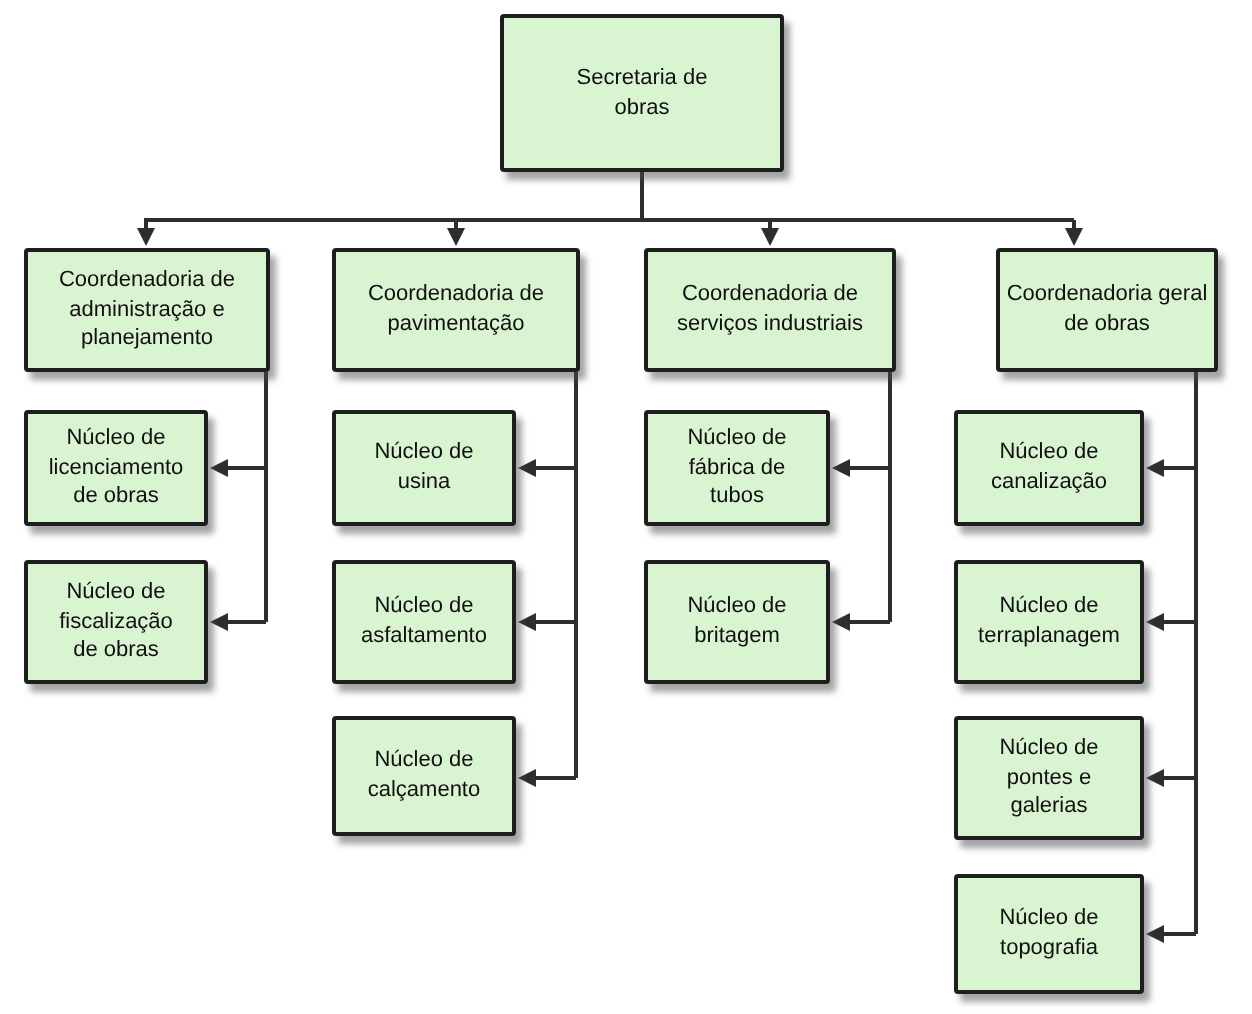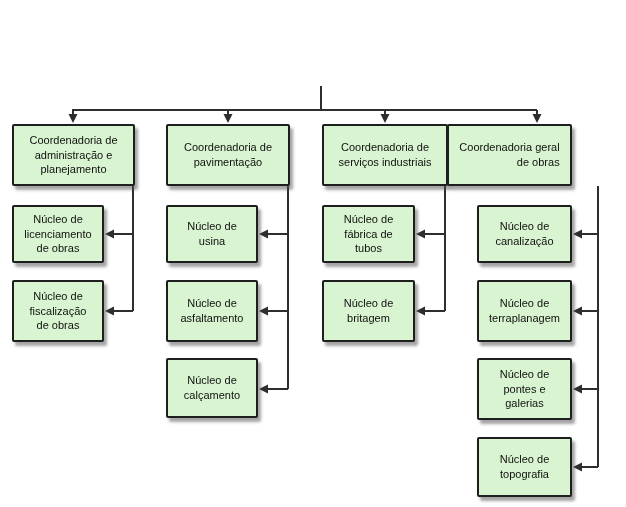--- a/index.html
+++ b/index.html
@@ -27,21 +27,21 @@
     border-radius:2px;
     box-shadow:3px 4px 3px rgba(75,75,75,0.5);
     font-size:11px;line-height:1.32;color:#101010;
     padding:2px 3px;
   }
   
   .root-node{left:250px;top:7px;width:142px;height:79px;}
   .c1{left:12px; top:124px;width:123px;height:62px;}
   .c2{left:166px;top:124px;width:124px;height:62px;}
   .c3{left:322px;top:124px;width:126px;height:62px;}
-  .c4{left:447px;top:124px;width:125px;height:62px;text-align:right;}
+  .c4{left:498px;top:124px;width:111px;height:62px;}
   .n11{left:12px; top:205px;width:92px;height:58px;}
   .n12{left:12px; top:280px;width:92px;height:62px;}
   .n21{left:166px;top:205px;width:92px;height:58px;}
   .n22{left:166px;top:280px;width:92px;height:62px;}
   .n23{left:166px;top:358px;width:92px;height:60px;}
   .n31{left:322px;top:205px;width:93px;height:58px;}
   .n32{left:322px;top:280px;width:93px;height:62px;}
   .n41{left:477px;top:205px;width:95px;height:58px;}
   .n42{left:477px;top:280px;width:95px;height:62px;}
   .n43{left:477px;top:358px;width:95px;height:62px;}
@@ -99,20 +99,24 @@
       <polygon points="573,234 582,229.5 582,238.5"></polygon>
       <path d="M598 311 H581"></path>
       <polygon points="573,311 582,306.5 582,315.5"></polygon>
       <path d="M598 389 H581"></path>
       <polygon points="573,389 582,384.5 582,393.5"></polygon>
       <path d="M598 467 H581"></path>
       <polygon points="573,467 582,462.5 582,471.5"></polygon>
     </g>
   </svg>
 
+  <div class="node root-node">
+    <span>Secretaria de
+obras</span>
+  </div>
 
   <div class="node c1">
     <span>Coordenadoria de
 administração e
 planejamento</span>
   </div>
   <div class="node c2">
     <span>Coordenadoria de
 pavimentação</span>
   </div>

